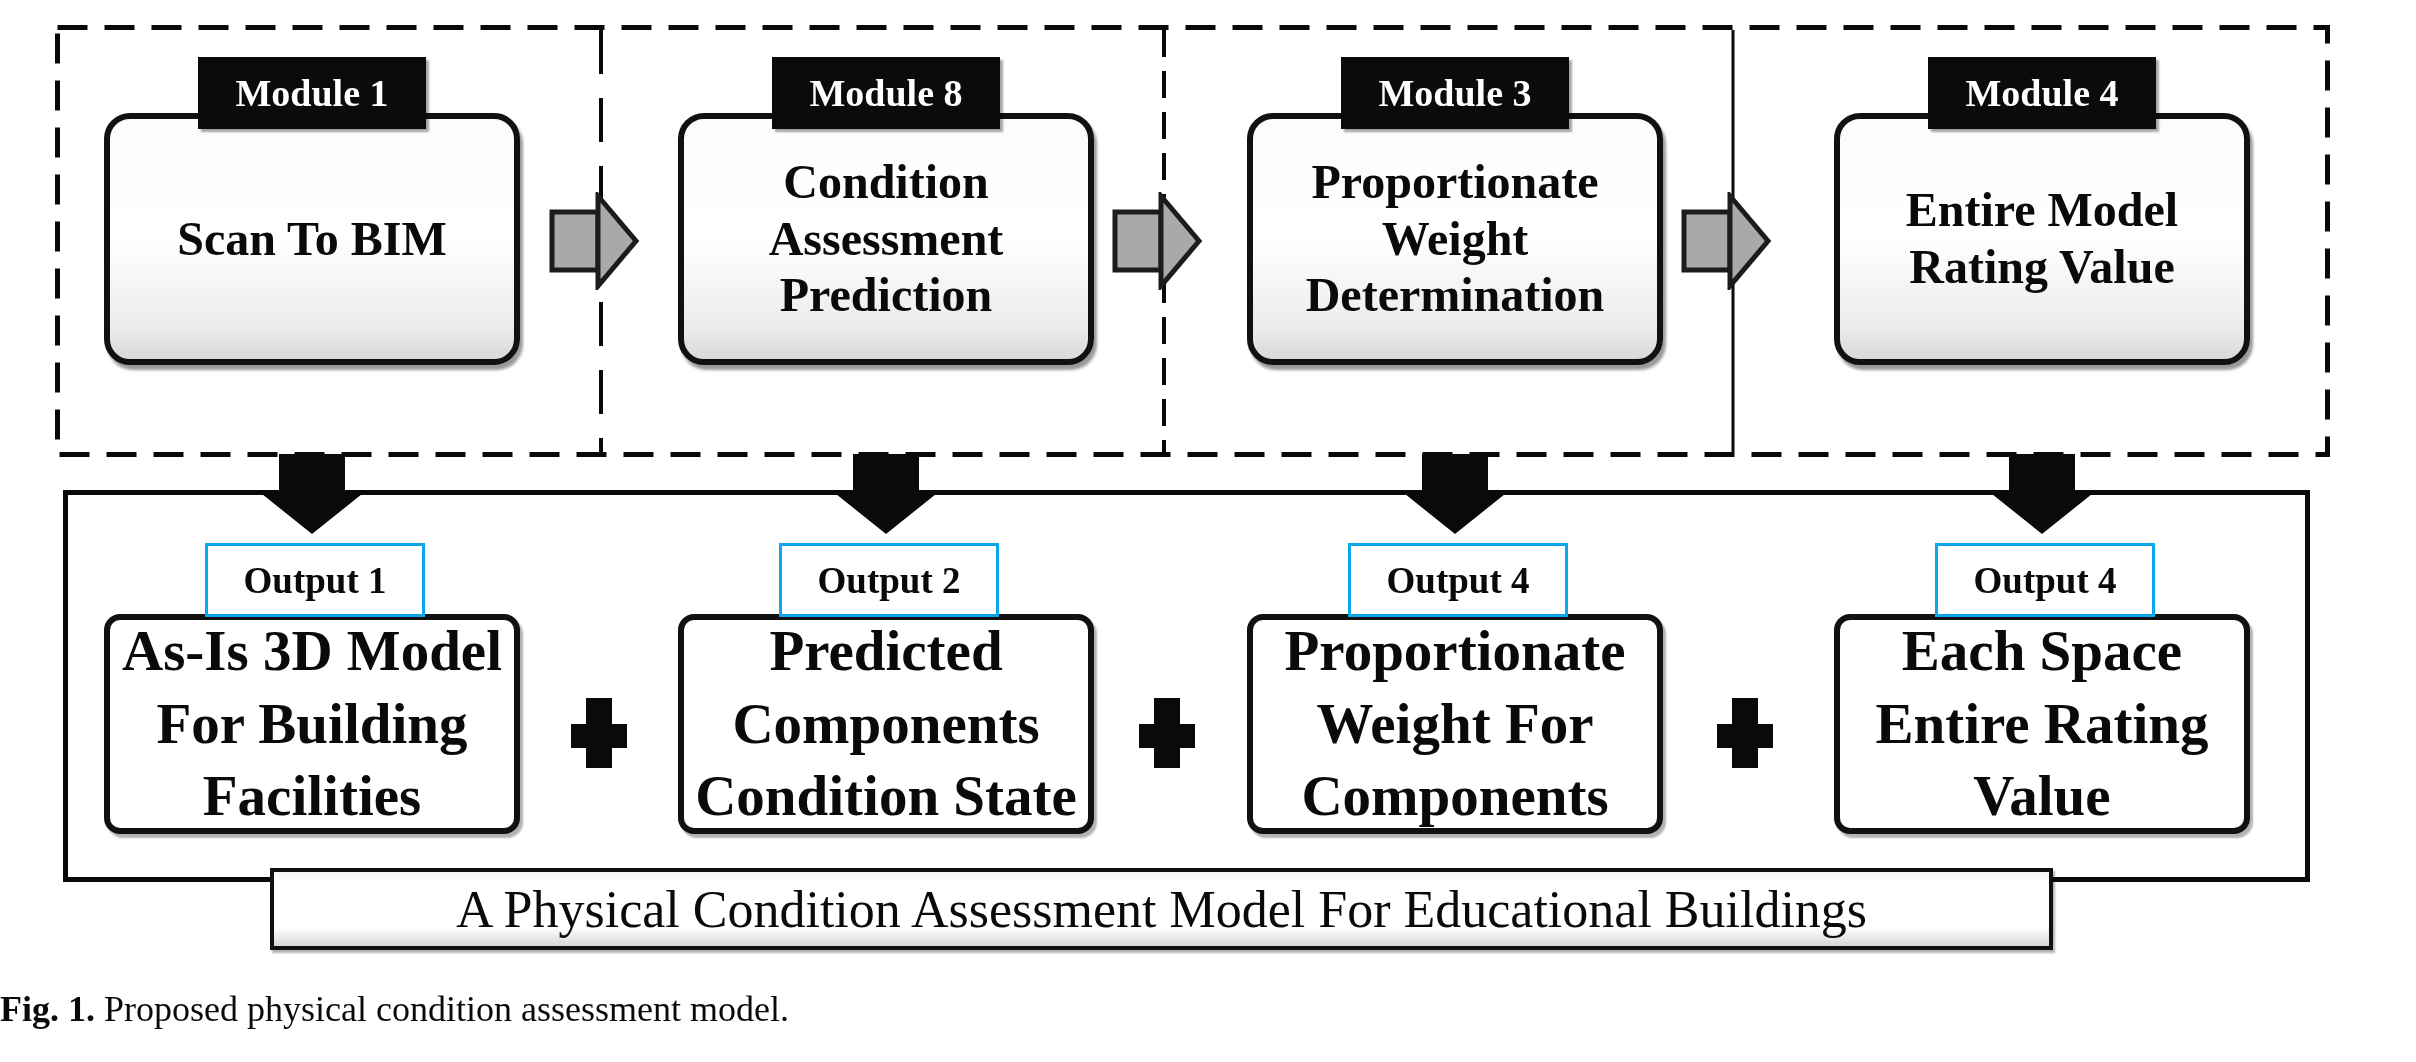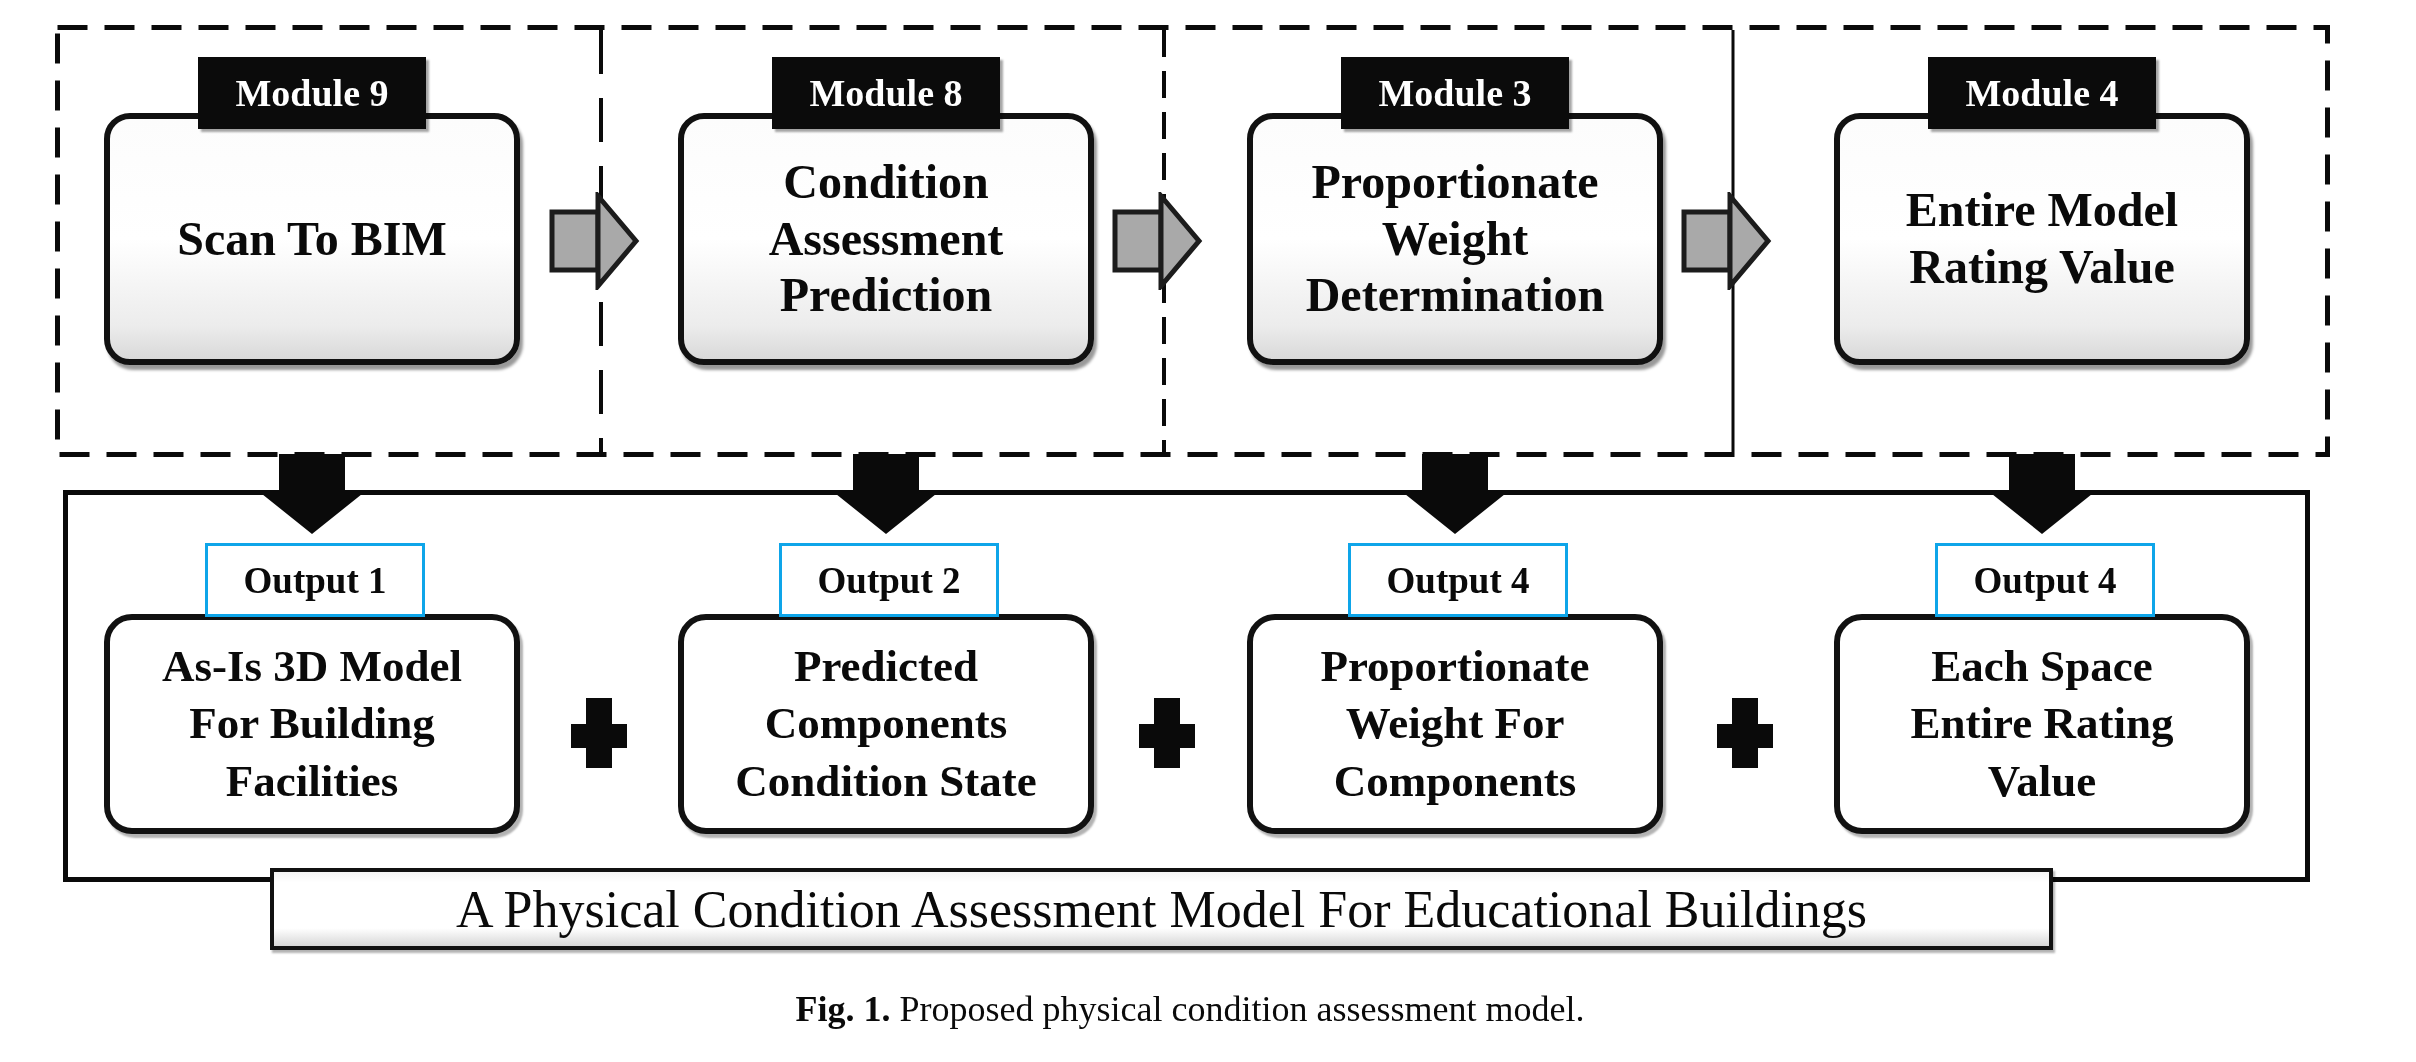--- a/index.html
+++ b/index.html
@@ -97,28 +97,28 @@
     font-size: 37px;
     z-index: 4;
   }
   .output-box {
     position: absolute;
     top: 614px;
     width: 404px;
     height: 208px;
     background: #ffffff;
     border: 6px solid #111111;
-    border-radius: 28px;
+    border-radius: 16px;
     box-shadow: 3px 4px 2px rgba(0,0,0,0.30);
     display: flex;
     align-items: center;
     justify-content: center;
     text-align: center;
     font-weight: bold;
-    font-size: 45px;
+    font-size: 57px;
     line-height: 1.28;
     white-space: pre-line;
     z-index: 3;
   }
   .plus-icon {
     position: absolute;
     top: 692px;
     width: 56px;
     height: 76px;
     z-index: 3;
@@ -138,42 +138,42 @@
     font-weight: normal;
     font-size: 52px;
     z-index: 7;
     box-shadow: 2px 3px 2px rgba(0,0,0,0.30);
   }
   #caption {
     position: absolute;
     left: 0;
     top: 988px;
     width: 2380px;
-    text-align: center;
+    text-align: left;
     font-size: 36px;
     z-index: 2;
   }
   #caption .cap-label { font-weight: bold; }
   #caption .cap-text { font-weight: normal; }
 </style>
 </head>
 <body>
 
 <div id="canvas">
 
   <svg id="border-overlay" viewBox="0 0 2416 1062" xmlns="http://www.w3.org/2000/svg">
     <rect x="57.5" y="27.5" width="2270" height="427" fill="none" stroke="#0a0a0a" stroke-width="5" stroke-dasharray="30 17"></rect>
     <line x1="601" y1="30" x2="601" y2="452" stroke="#0a0a0a" stroke-width="4" stroke-dasharray="44 24"></line>
     <line x1="1164" y1="30" x2="1164" y2="452" stroke="#0a0a0a" stroke-width="4" stroke-dasharray="27 14"></line>
     <line x1="1733" y1="30" x2="1733" y2="452" stroke="#0a0a0a" stroke-width="3"></line>
   </svg>
 
   <div id="bottom-container"></div>
 
-  <div class="module-tab" style="left:198px">Module 9</div>
+  <div class="module-tab" style="left:198px">Module 1</div>
   <div class="module-tab" style="left:772px">Module 8</div>
   <div class="module-tab" style="left:1341px">Module 3</div>
   <div class="module-tab" style="left:1928px">Module 4</div>
 
   <div class="module-box" style="left:104px">Scan To BIM</div>
   <div class="module-box" style="left:678px">Condition
 Assessment
 Prediction</div>
   <div class="module-box" style="left:1247px">Proportionate
 Weight

